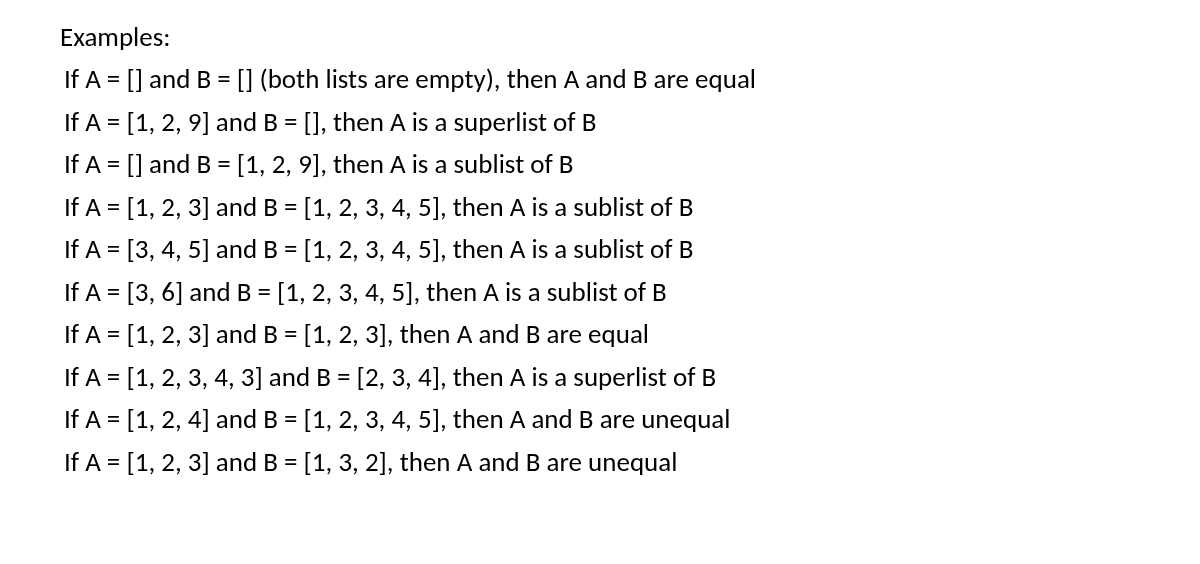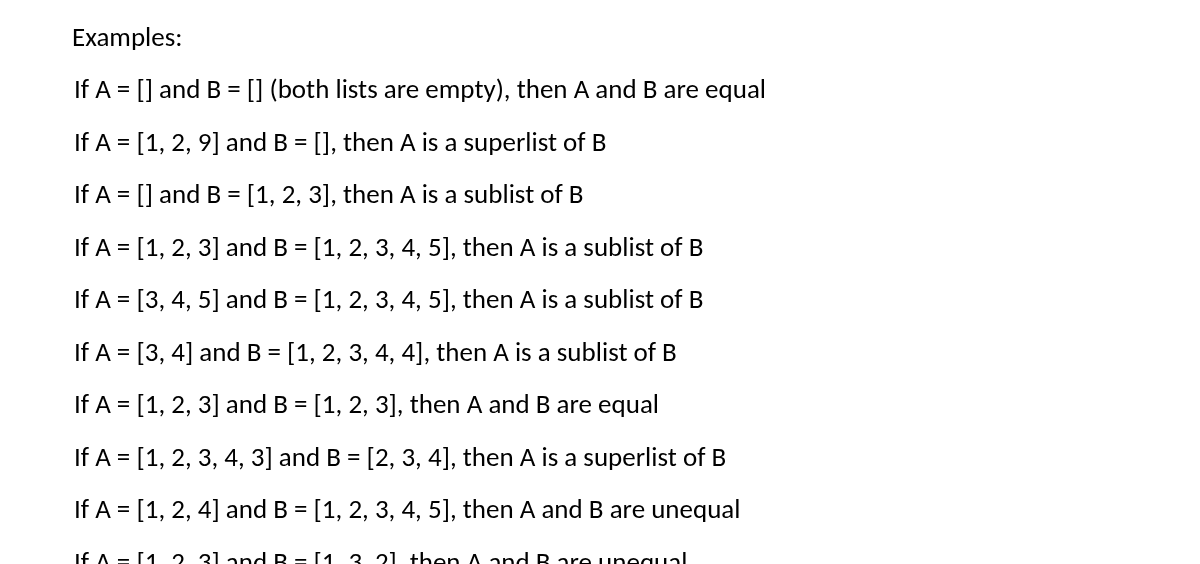--- a/index.html
+++ b/index.html
@@ -5,32 +5,32 @@
     body {
       font-family: Calibri, 'Segoe UI', Arial, sans-serif;
       font-size: 27px;
       color: #000;
       background: #fff;
       margin: 0;
       padding: 18px 0 0 60px;
       line-height: 1.425;
     }
     .heading {
-      margin: 0 0 2px 12px;
+      margin: 0 0 2px 0;
     }
     .example-line {
-      margin: 14px;
+      margin: 4px;
     }
   </style>
 </head>
 <body>
 
 <div class="heading">Examples:</div>
 <div class="example-line">If A = [] and B = [] (both lists are empty), then A and B are equal</div>
 <div class="example-line">If A = [1, 2, 9] and B = [], then A is a superlist of B</div>
-<div class="example-line">If A = [] and B = [1, 2, 3], then A is a sublist of B</div>
+<div class="example-line">If A = [] and B = [1, 2, 9], then A is a sublist of B</div>
 <div class="example-line">If A = [1, 2, 3] and B = [1, 2, 3, 4, 5], then A is a sublist of B</div>
 <div class="example-line">If A = [3, 4, 5] and B = [1, 2, 3, 4, 5], then A is a sublist of B</div>
-<div class="example-line">If A = [3, 4] and B = [1, 2, 3, 4, 4], then A is a sublist of B</div>
+<div class="example-line">If A = [3, 6] and B = [1, 2, 3, 4, 5], then A is a sublist of B</div>
 <div class="example-line">If A = [1, 2, 3] and B = [1, 2, 3], then A and B are equal</div>
 <div class="example-line">If A = [1, 2, 3, 4, 3] and B = [2, 3, 4], then A is a superlist of B</div>
 <div class="example-line">If A = [1, 2, 4] and B = [1, 2, 3, 4, 5], then A and B are unequal</div>
 <div class="example-line">If A = [1, 2, 3] and B = [1, 3, 2], then A and B are unequal</div>
 
 </body></html>

